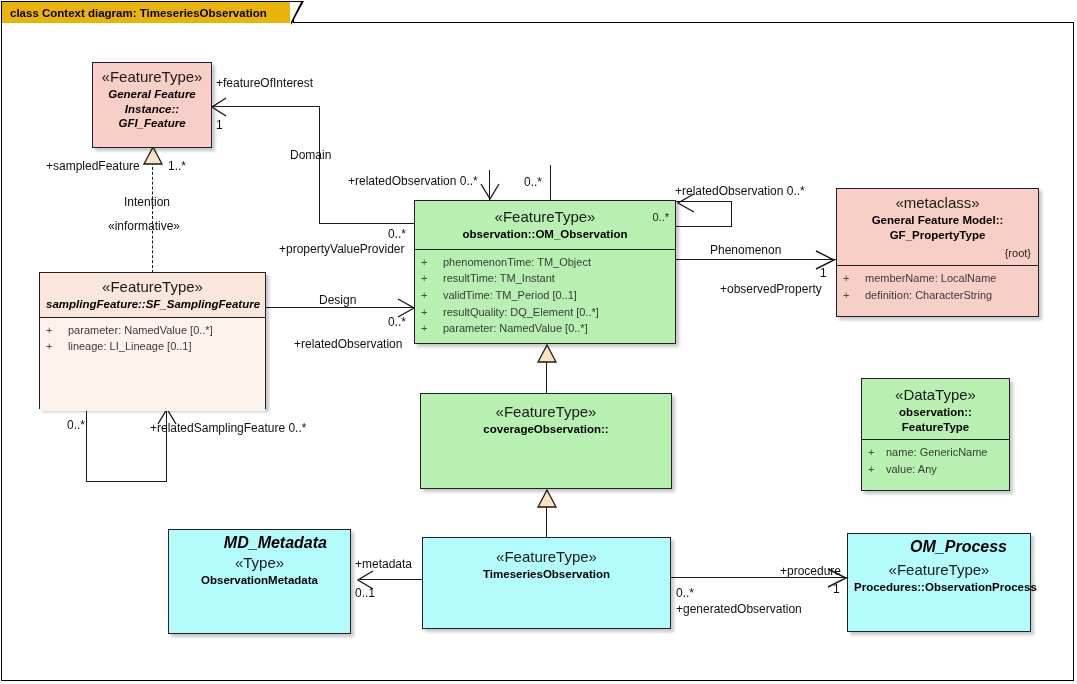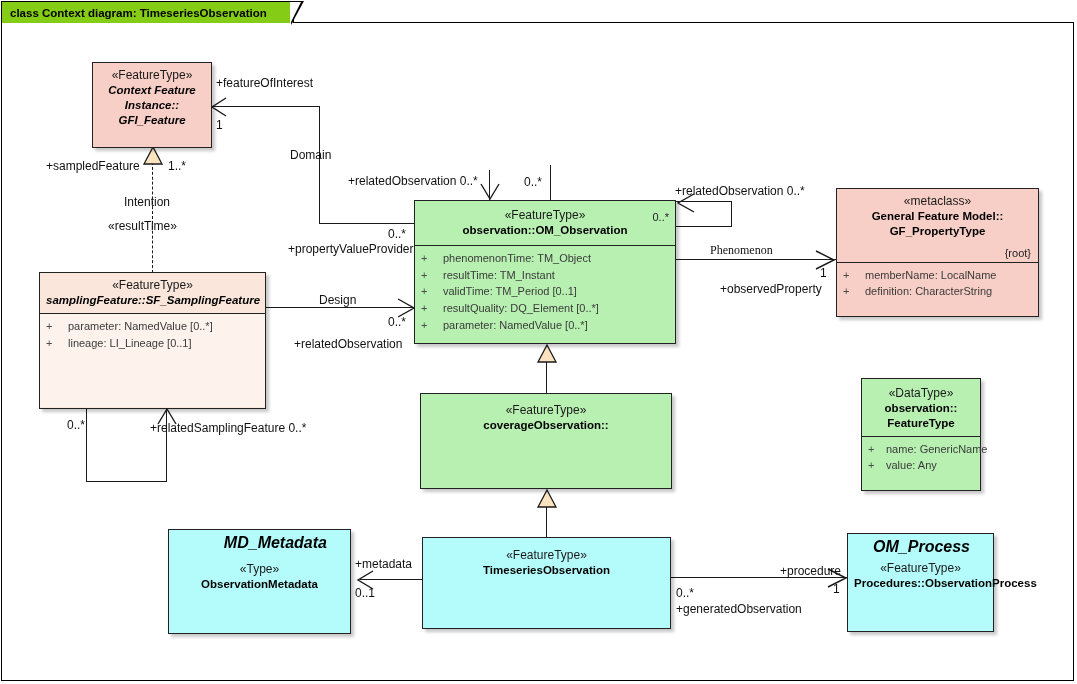--- a/index.html
+++ b/index.html
@@ -4,35 +4,35 @@
 <style>
   html,body{margin:0;padding:0;background:#fff;}
   body{font-family:"Liberation Sans","DejaVu Sans",sans-serif;}
   #canvas{position:relative;width:1077px;height:684px;background:#ffffff;overflow:hidden;}
 
   
   #frame{position:absolute;left:1px;top:22px;width:1073px;height:659px;border:1.5px solid #000;box-sizing:border-box;}
 
   
   #title-tab{position:absolute;left:1px;top:1px;height:22px;box-sizing:border-box;
-    border:1.5px solid #000;border-bottom:none;background:#84cc16;z-index:6;
+    border:1.5px solid #000;border-bottom:none;background:#eab308;z-index:6;
     padding:0 26px 0 8px;display:flex;align-items:center;}
   #title-tab span{font-size:11.5px;font-weight:bold;color:#000;white-space:nowrap;}
   #title-tab:after{content:"";position:absolute;right:-11px;top:-1.5px;width:0;height:0;
      border-left:13px solid #000;border-bottom:24px solid transparent;}
   #title-tab-wedge{position:absolute;right:-8px;top:0px;width:0;height:0;
      border-left:11px solid #fff;border-bottom:22px solid transparent;z-index:2;}
 
   
   .uml{position:absolute;box-sizing:border-box;border:1.3px solid #222;
        box-shadow:3px 3px 3px rgba(0,0,0,0.22);z-index:3;}
   .uml .hdr{padding:5px 6px 5px 6px;text-align:center;line-height:1.24;}
   .uml .sep{border-top:1.2px solid #222;}
   .uml .attrs{padding:4px 4px 4px 6px;}
-  .stereo{font-size:12px;color:#1a1a1a;}
+  .stereo{font-size:15px;color:#1a1a1a;}
   .cname{font-size:11.5px;font-weight:bold;color:#000;line-height:1.3;}
   .cname.ital{font-style:italic;}
   .attr{font-size:11px;color:#3a3a3a;line-height:1.52;white-space:nowrap;}
   .attr .plus{color:#4a4a4a;display:inline-block;width:22px;}
   .corner{position:absolute;font-size:11px;color:#222;}
   .topright-name{position:absolute;right:23px;top:4px;font-size:16px;font-style:italic;font-weight:bold;color:#000;}
 
   
   .pink{background:#f8cfc7;}
   .pink-light{background:#fae6da;}
@@ -123,21 +123,21 @@
     </svg>
 
   <div class="ln lnh" style="left:671px;top:577px;width:177px;"></div>
   <svg class="arw" style="left:826px;top:567px;" width="24" height="22" viewBox="0 0 24 22">
       <path d="M2 2 L20 11 L2 20" fill="none" stroke="#1a1a1a" stroke-width="1.4"></path>
     </svg>
 
   <div class="uml pink" style="left:92px;top:62px;width:120px;height:86px;">
     <div class="hdr">
       <div class="stereo">«FeatureType»</div>
-      <div class="cname ital">Context Feature</div>
+      <div class="cname ital">General Feature</div>
       <div class="cname ital">Instance::</div>
       <div class="cname ital">GFI_Feature</div>
     </div>
   </div>
 
   <div class="uml pink-light" style="left:39px;top:272px;width:227px;height:137px;">
     <div class="hdr">
       <div class="stereo">«FeatureType»</div>
       <div class="cname ital">samplingFeature::SF_SamplingFeature</div>
     </div>
@@ -175,76 +175,76 @@
     </div>
   </div>
 
   <div class="uml green" style="left:420px;top:393px;width:252px;height:96px;">
     <div class="hdr" style="padding-top:9px;">
       <div class="stereo">«FeatureType»</div>
       <div class="cname">coverageObservation::</div>
     </div>
   </div>
 
-  <div class="uml green" style="left:861px;top:378px;width:120px;height:113px;">
+  <div class="uml green" style="left:861px;top:378px;width:149px;height:113px;">
     <div class="hdr" style="padding-top:7px;">
       <div class="stereo">«DataType»</div>
       <div class="cname">observation::</div>
       <div class="cname">FeatureType</div>
     </div>
     <div class="attrs sep">
       <div class="attr"><span class="plus" style="width:18px;">+</span><span>name: GenericName</span></div>
       <div class="attr"><span class="plus" style="width:18px;">+</span><span>value: Any</span></div>
     </div>
   </div>
 
   <div class="uml cyan" style="left:168px;top:529px;width:183px;height:105px;">
     <div class="topright-name">MD_Metadata</div>
-    <div class="hdr" style="padding-top:32px;">
+    <div class="hdr" style="padding-top:24px;">
       <div class="stereo">«Type»</div>
       <div class="cname">ObservationMetadata</div>
     </div>
   </div>
 
   <div class="uml cyan" style="left:422px;top:537px;width:249px;height:92px;">
     <div class="hdr" style="padding-top:10px;">
       <div class="stereo">«FeatureType»</div>
       <div class="cname">TimeseriesObservation</div>
     </div>
   </div>
 
-  <div class="uml cyan" style="left:847px;top:533px;width:147px;height:99px;">
+  <div class="uml cyan" style="left:847px;top:533px;width:184px;height:99px;">
     <div class="topright-name">OM_Process</div>
     <div class="hdr" style="padding-top:27px;">
       <div class="stereo">«FeatureType»</div>
       <div class="cname">Procedures::ObservationProcess</div>
     </div>
   </div>
 
   <div class="lbl" style="left:216px;top:76px;">+featureOfInterest</div>
   <div class="lbl" style="left:216px;top:118px;">1</div>
   <div class="lbl" style="left:290px;top:148px;">Domain</div>
 
   <div class="lbl" style="left:46px;top:159px;">+sampledFeature</div>
   <div class="lbl" style="left:168px;top:159px;">1..*</div>
   <div class="lbl" style="left:124px;top:195px;">Intention</div>
-  <div class="lbl" style="left:108px;top:219px;">«resultTime»</div>
+  <div class="lbl" style="left:108px;top:219px;">«informative»</div>
 
   <div class="lbl" style="left:348px;top:174px;">+relatedObservation 0..*</div>
   <div class="lbl" style="left:524px;top:175px;">0..*</div>
   <div class="lbl" style="left:675px;top:184px;">+relatedObservation 0..*</div>
 
   <div class="lbl" style="left:388px;top:227px;">0..*</div>
-  <div class="lbl" style="left:288px;top:242px;">+propertyValueProvider</div>
+  <div class="lbl" style="left:279px;top:242px;">+propertyValueProvider</div>
 
   <div class="lbl" style="left:319px;top:293px;">Design</div>
   <div class="lbl" style="left:388px;top:315px;">0..*</div>
   <div class="lbl" style="left:294px;top:337px;">+relatedObservation</div>
 
-  <div class="lbl" style="left:710px;top:243px;font-family:Liberation Serif, serif;">Phenomenon</div>
+  <div class="lbl" style="left:710px;top:243px;">Phenomenon</div>
   <div class="lbl" style="left:820px;top:266px;">1</div>
   <div class="lbl" style="left:720px;top:282px;">+observedProperty</div>
 
   <div class="lbl" style="left:67px;top:418px;">0..*</div>
   <div class="lbl" style="left:150px;top:421px;">+relatedSamplingFeature 0..*</div>
 
   <div class="lbl" style="left:355px;top:557px;">+metadata</div>
   <div class="lbl" style="left:355px;top:586px;">0..1</div>
 
   <div class="lbl" style="left:780px;top:556px;margin-top:8px;">+procedure</div>

